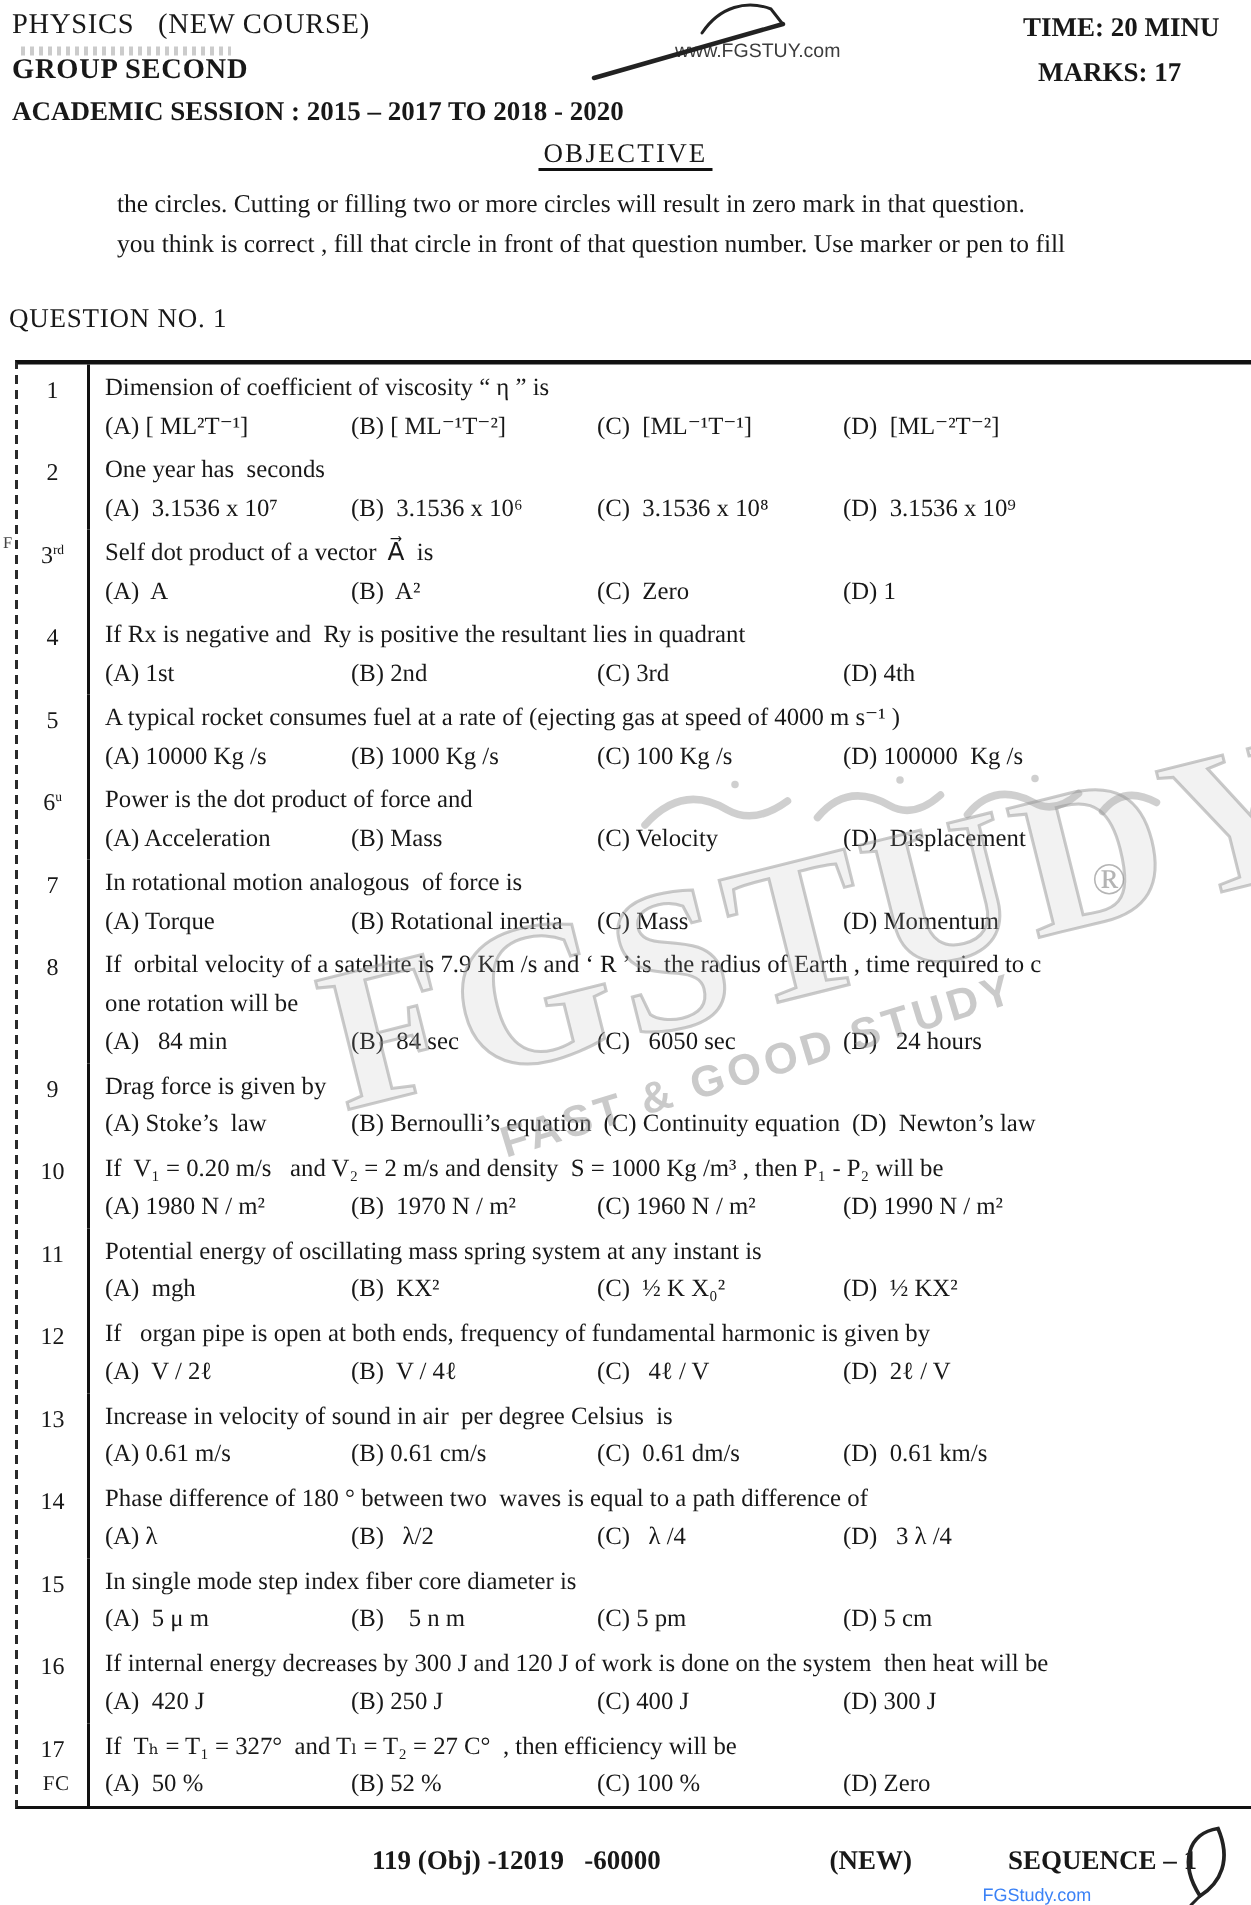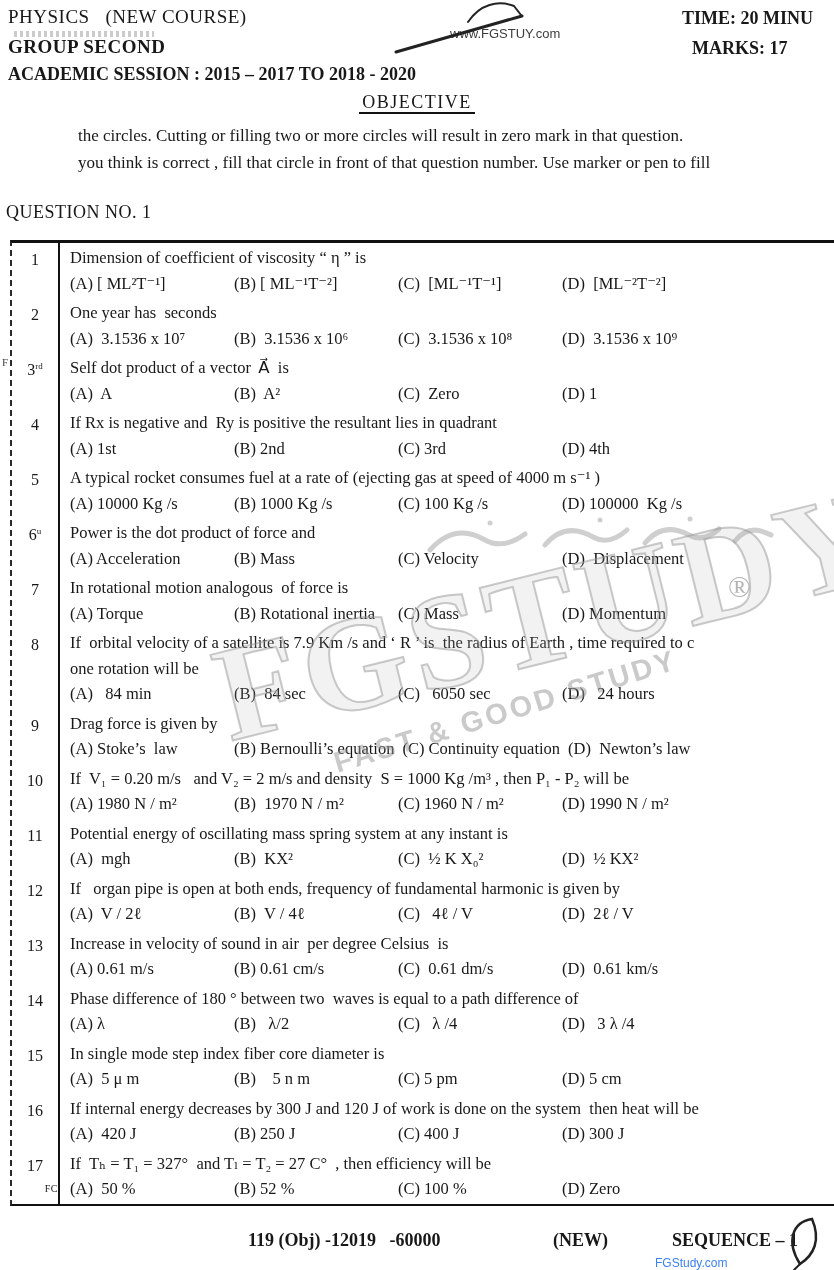--- a/index.html
+++ b/index.html
@@ -26,21 +26,21 @@
   #note{position:absolute;left:6px;top:122px;width:828px;font-size:17px;line-height:27px}
   #note .cont{padding-left:72px}
   #qno{position:absolute;left:6px;top:202px;font-size:18px;font-weight:normal;letter-spacing:.5px}
   
   #tbl{position:absolute;left:10px;top:240px;width:824px;
     border-top:3px solid #111;border-bottom:2px solid #111;border-left:2px dashed #2a2a2a}
   .row{display:flex}
   .num{width:46px;flex:none;border-right:2px solid #111;text-align:center;
     font-size:16px;padding-top:3px;line-height:20px}
   .num .mk{font-size:9px;vertical-align:super}
-  .num .mkb{display:block;font-size:10px;text-align:right;padding-left:5px;margin-top:3px;letter-spacing:.5px}
+  .num .mkb{display:block;font-size:14px;text-align:center;padding-left:5px;margin-top:3px;letter-spacing:.5px}
   .cell{flex:1;padding:2px 0 2px 10px;font-size:16.5px;line-height:25.5px;overflow:hidden}
   .opts .opt{display:inline-block;min-width:156px;padding-right:8px}
   
   .wm{pointer-events:none;z-index:3}
   #wm-brand{position:absolute;left:200px;top:622px;font-size:135px;font-weight:bold;letter-spacing:5px;
     transform:rotate(-14deg);transform-origin:left top;
     color:rgba(175,175,175,0.16);-webkit-text-stroke:2px rgba(150,150,150,.5)}
   #wm-reg{position:absolute;left:728px;top:570px;font-size:30px;color:rgba(140,140,140,.65)}
   #wm-tagline{position:absolute;left:330px;top:748px;font-size:29px;font-weight:bold;letter-spacing:3px;
     transform:rotate(-17deg);transform-origin:left top;color:rgba(150,150,150,.5);

